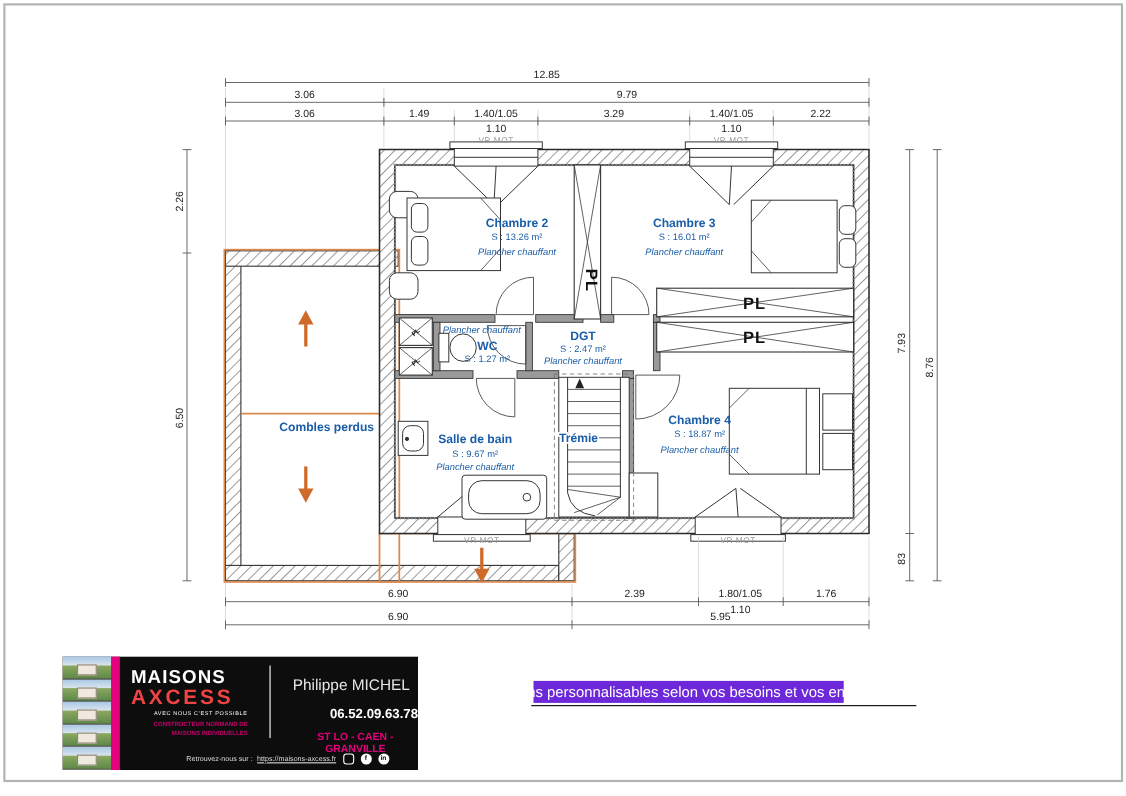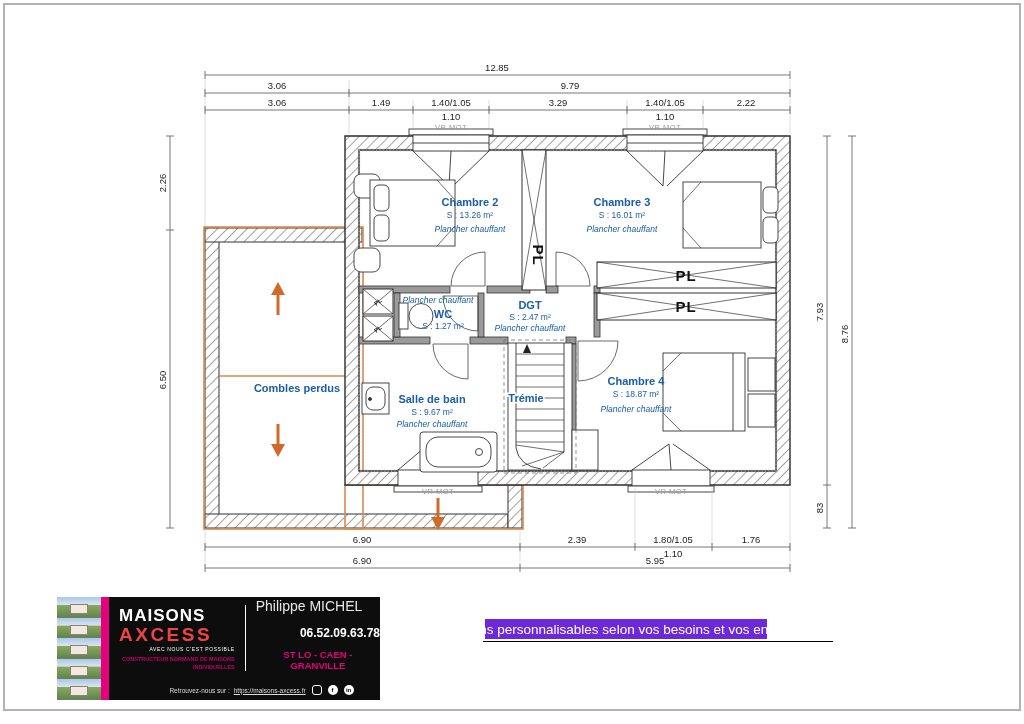--- a/index.html
+++ b/index.html
@@ -19,28 +19,28 @@
   .banner{position:absolute;left:485px;top:619px;width:282px;height:20px;background:#6d28d9;
           color:#fff;font-size:13.5px;display:flex;align-items:center;justify-content:center;white-space:nowrap;}
   .banner-underline{position:absolute;left:483px;top:641px;width:350px;height:1px;background:#000;}
   .disclaimer{position:absolute;left:390px;top:647px;width:632px;color:#222;font-size:9.5px;line-height:21px;}
   .card{position:absolute;left:57px;top:597px;width:323px;height:103px;display:flex;background:#0d0d0d;}
   .photo-strip{width:44px;display:flex;flex-direction:column;}
   .photo{flex:1;position:relative;background:linear-gradient(180deg,#a9c8e4 0%,#d8e4ee 38%,#8aa75f 42%,#5e874a 100%);border-bottom:1px solid #777;}
   .photo span{position:absolute;left:13px;top:7px;width:16px;height:8px;background:#efe9df;border:1px solid #8c8374;}
   .pinkbar{width:8px;}
   .cardbody{flex:1;position:relative;color:#fff;}
-  .cardrow{display:flex;height:78px;}
+  .cardrow{display:flex;height:78px;gap:10px;}
   .logo-col{width:118px;padding:10px 0 0 10px;}
   .brand1{font-size:17px;font-weight:800;letter-spacing:1px;color:#fff;line-height:18px;}
   .brand2{font-size:19px;font-weight:800;letter-spacing:2.5px;line-height:19px;}
   .tagline{font-size:5px;letter-spacing:.6px;color:#fff;text-align:right;margin-top:2px;}
   .subtitle{font-size:5.5px;line-height:1.45;text-align:right;margin-top:4px;font-weight:700;}
   .vdiv{width:1px;background:#fff;margin:8px 10px 0 10px;height:66px;}
-  .contact-col{padding-top:1px;}
+  .contact-col{padding-top:17px;}
   .cname{font-size:14px;color:#e6e6e6;}
   .cphone{font-size:12px;font-weight:700;color:#fff;margin-top:12px;text-align:right;}
   .ccities{font-size:9.5px;font-weight:700;margin-top:9px;text-align:center;}
   .card-bottom{position:absolute;left:40px;right:6px;bottom:5px;display:flex;align-items:center;
                justify-content:center;gap:4px;font-size:6.5px;color:#ddd;white-space:nowrap;}
   .weblink{color:#ddd;text-decoration:underline;}
   .soc{display:inline-flex;align-items:center;justify-content:center;width:10px;height:10px;border-radius:50%;
        background:#fff;color:#000;font-size:6px;font-weight:700;margin-left:2px;}
   .soc.ig{background:transparent;border:1px solid #fff;color:#fff;border-radius:3px;width:8px;height:8px;font-size:5px;}
 </style>

